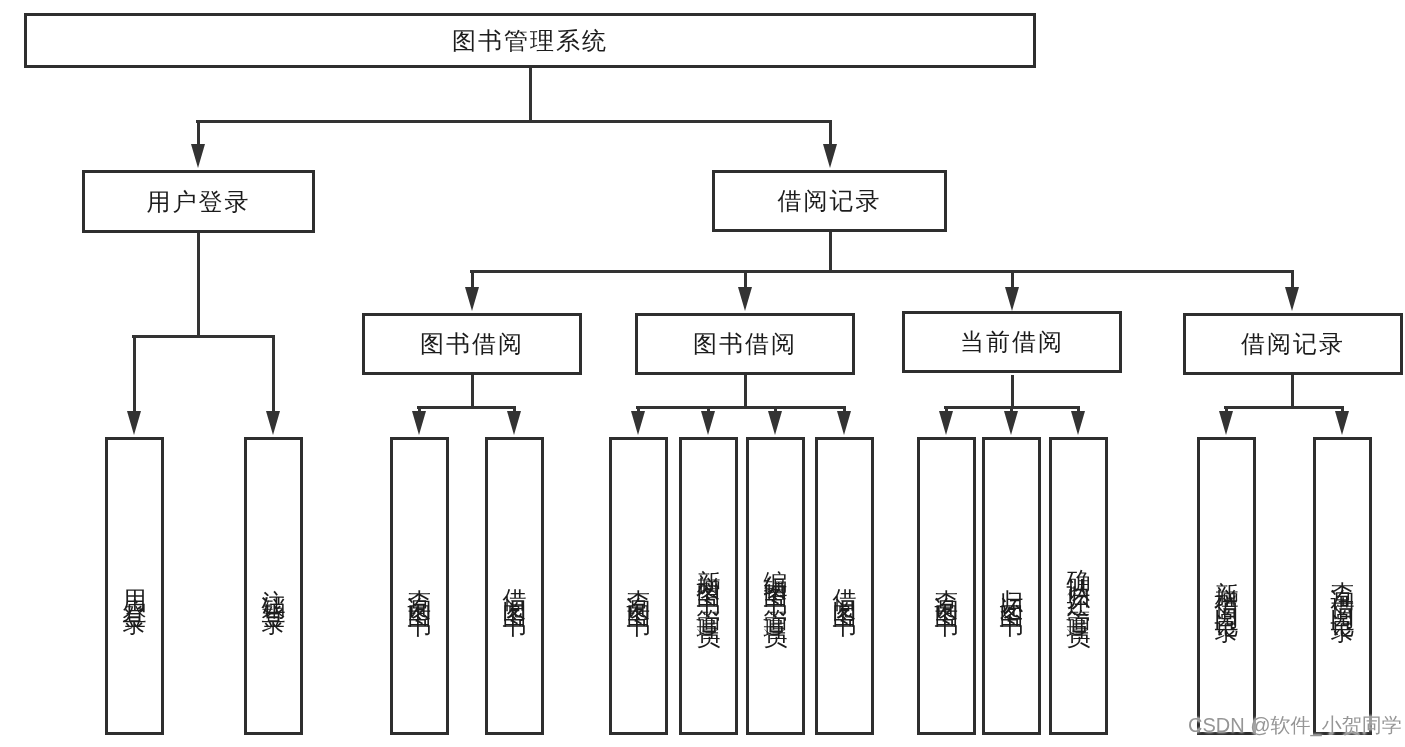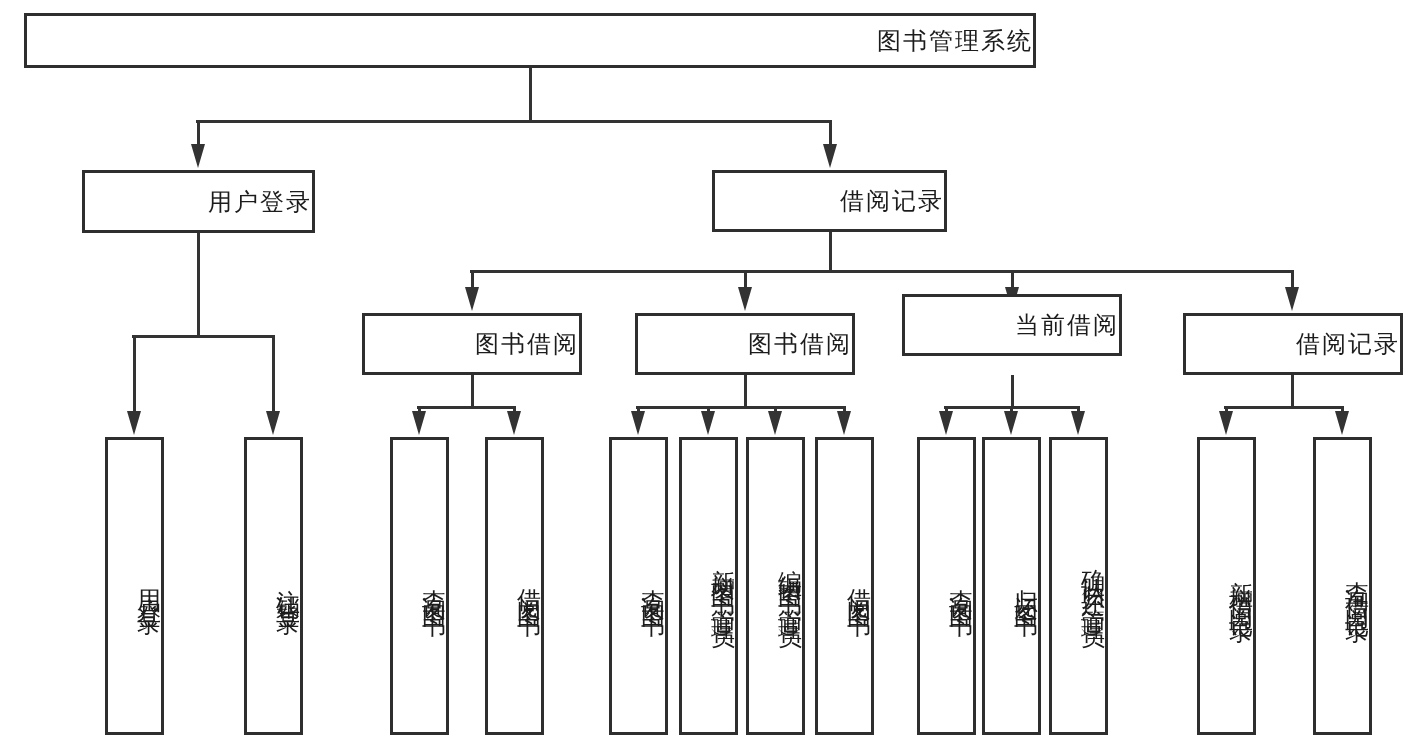--- a/index.html
+++ b/index.html
@@ -11,21 +11,21 @@
     background: #ffffff;
     font-family: "Liberation Sans", "DejaVu Sans", sans-serif;
     overflow: hidden;
   }
   .box {
     position: absolute;
     background: #ffffff;
     border: 3px solid #2e2e2e;
     display: flex;
     align-items: center;
-    justify-content: flex-end;
+    justify-content: center;
   }
   .hlabel {
     font-size: 24px;
     letter-spacing: 2px;
     color: #1c1c1c;
     white-space: nowrap;
   }
   .leaf { width: 59px; height: 298px; }
   .vlabel {
     writing-mode: vertical-rl;
@@ -95,21 +95,21 @@
   <div class="arr" style="left:1005px;top:287px"></div>
   <div class="vline" style="left:1291px;top:270px;height:22px"></div>
   <div class="arr" style="left:1285px;top:287px"></div>
 
   <div class="box" style="left:362px;top:313px;width:220px;height:62px">
     <span class="hlabel">图书借阅</span>
   </div>
   <div class="box" style="left:635px;top:313px;width:220px;height:62px">
     <span class="hlabel">图书借阅</span>
   </div>
-  <div class="box" style="left:902px;top:294px;width:220px;height:62px">
+  <div class="box" style="left:902px;top:311px;width:220px;height:62px">
     <span class="hlabel">当前借阅</span>
   </div>
   <div class="box" style="left:1183px;top:313px;width:220px;height:62px">
     <span class="hlabel">借阅记录</span>
   </div>
 
   <div class="vline" style="left:471px;top:375px;height:34px"></div>
   <div class="hline" style="left:417px;top:406px;width:99px"></div>
   <div class="vline" style="left:418px;top:406px;height:12px"></div>
   <div class="arr" style="left:412px;top:411px"></div>
@@ -180,14 +180,15 @@
     <span class="vlabel">确认归还（管理员）</span>
   </div>
 
   <div class="box leaf" style="left:1197px;top:437px">
     <span class="vlabel">新增借阅记录</span>
   </div>
   <div class="box leaf" style="left:1313px;top:437px">
     <span class="vlabel">查询借阅记录</span>
   </div>
 
+  <div class="watermark">CSDN @软件_小贺同学</div>
 
 </div>
 
 </body></html>

